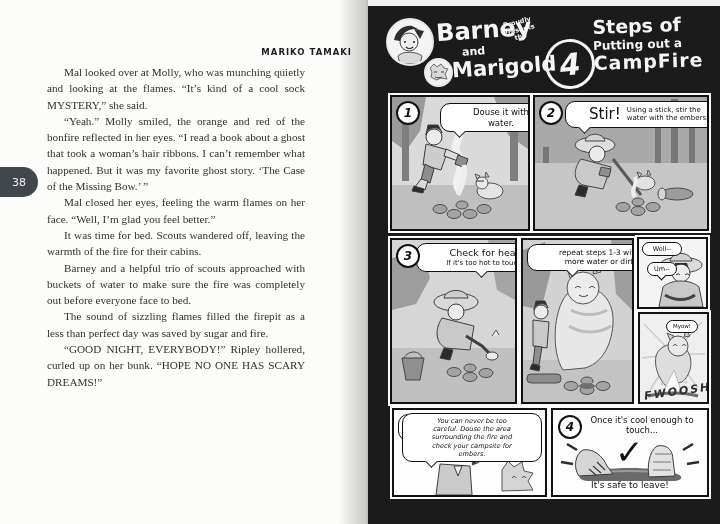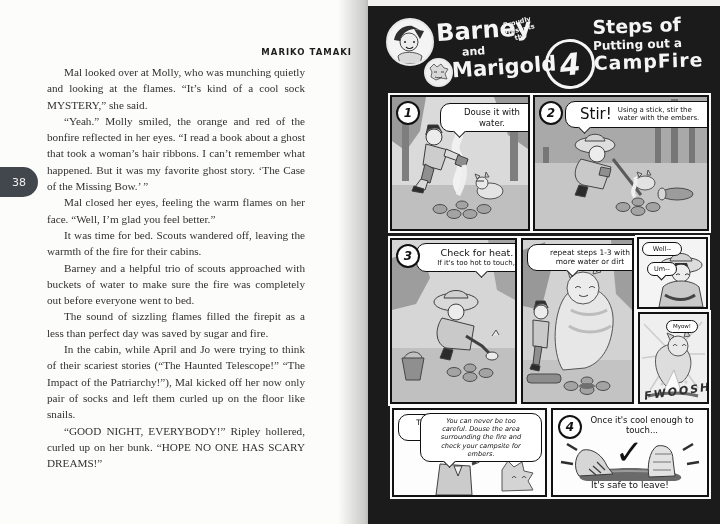--- a/index.html
+++ b/index.html
@@ -59,21 +59,21 @@
   }
   .panel svg{position:absolute;left:0;top:0;width:100%;height:100%;}
   .badge{
     position:absolute;width:20px;height:20px;border-radius:50%;
     background:#fff;border:2px solid #111;z-index:3;
     display:flex;align-items:center;justify-content:center;
     font-family:"DejaVu Sans",sans-serif;font-weight:bold;font-style:italic;font-size:12px;color:#111;
   }
   .bubble{
     position:absolute;background:#fff;border:1.5px solid #111;border-radius:10px;
-    padding:3px 14px;font-family:"DejaVu Sans",sans-serif;color:#111;
+    padding:3px 23px;font-family:"DejaVu Sans",sans-serif;color:#111;
     text-align:center;z-index:2;line-height:1.25;
   }
   .bubble .tail{
     position:absolute;width:8px;height:8px;background:#fff;
     border-right:1.5px solid #111;border-bottom:1.5px solid #111;
     transform:rotate(45deg);bottom:-5px;left:14px;
   }
   .plain-text{
     position:absolute;font-family:"DejaVu Sans",sans-serif;color:#111;
     text-align:center;z-index:2;line-height:1.2;
@@ -90,23 +90,22 @@
 </head>
 <body>
 
 <div class="left-page">
   <div class="running-head">MARIKO TAMAKI</div>
   <div class="body-text">
     <p>Mal looked over at Molly, who was munching quietly and looking at the flames. “It’s kind of a cool sock MYSTERY,” she said.</p>
     <p>“Yeah.” Molly smiled, the orange and red of the bonfire reflected in her eyes. “I read a book about a ghost that took a woman’s hair ribbons. I can’t remember what happened. But it was my favorite ghost story. ‘The Case of the Missing Bow.’ ”</p>
     <p>Mal closed her eyes, feeling the warm flames on her face. “Well, I’m glad you feel better.”</p>
     <p>It was time for bed. Scouts wandered off, leaving the warmth of the fire for their cabins.</p>
-    <p>Barney and a helpful trio of scouts approached with buckets of water to make sure the fire was completely out before everyone went to bed.</p>
+    <p>Barney and a helpful trio of scouts approached with buckets of water to make sure the fire was completely out before everyone face to bed.</p>
     <p>The sound of sizzling flames filled the firepit as a less than perfect day was saved by sugar and fire.</p>
-    <p>In the cabin, while April and Jo were trying to think of their scariest stories (“The Haunted Telescope!” “The Impact of the Patriarchy!”), Mal kicked off her now only pair of socks and left them curled up on the floor like snails.</p>
     <p>“GOOD NIGHT, EVERYBODY!” Ripley hollered, curled up on her bunk. “HOPE NO ONE HAS SCARY DREAMS!”</p>
   </div>
   <div class="page-tab">38</div>
 </div>
 <div class="spine-shadow"></div>
 
 <div class="comic-page">
 
   <div class="portrait portrait-barney">
     <svg viewBox="0 0 44 44">

